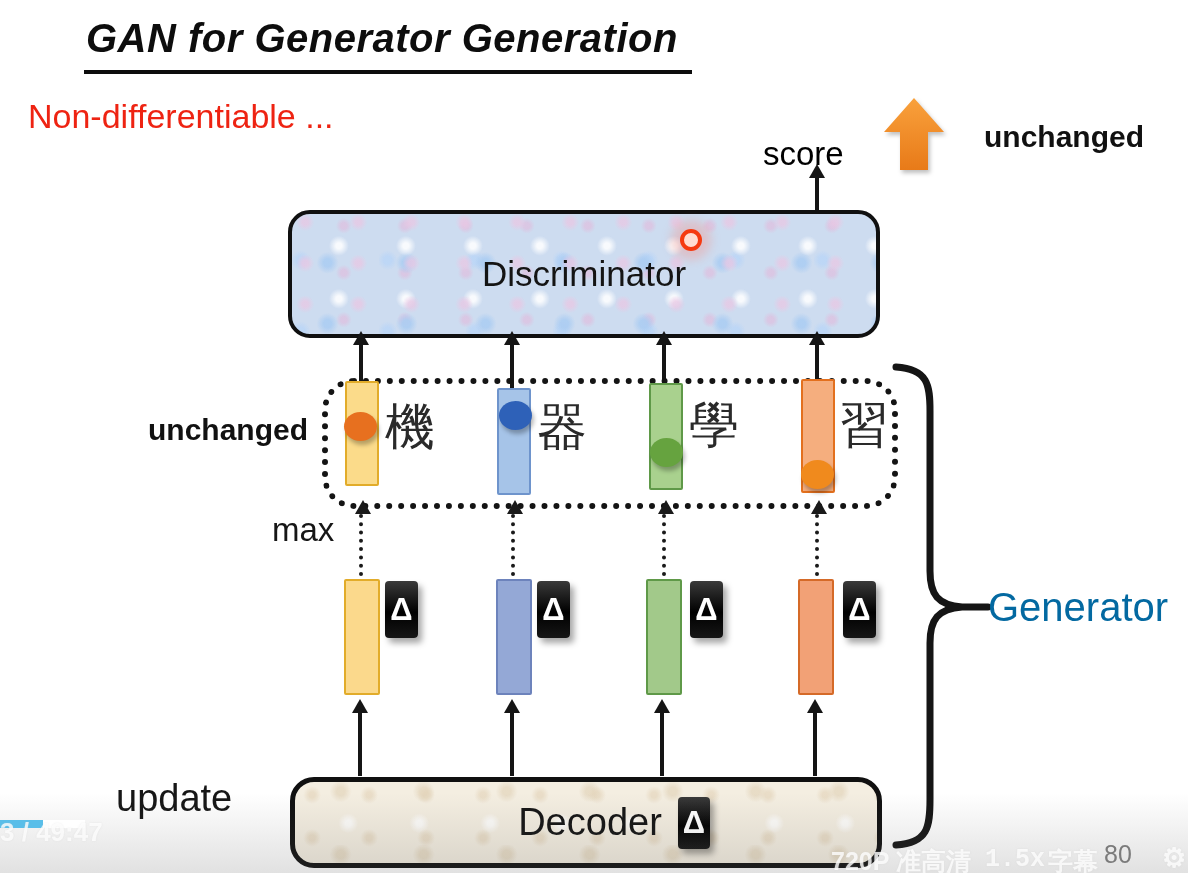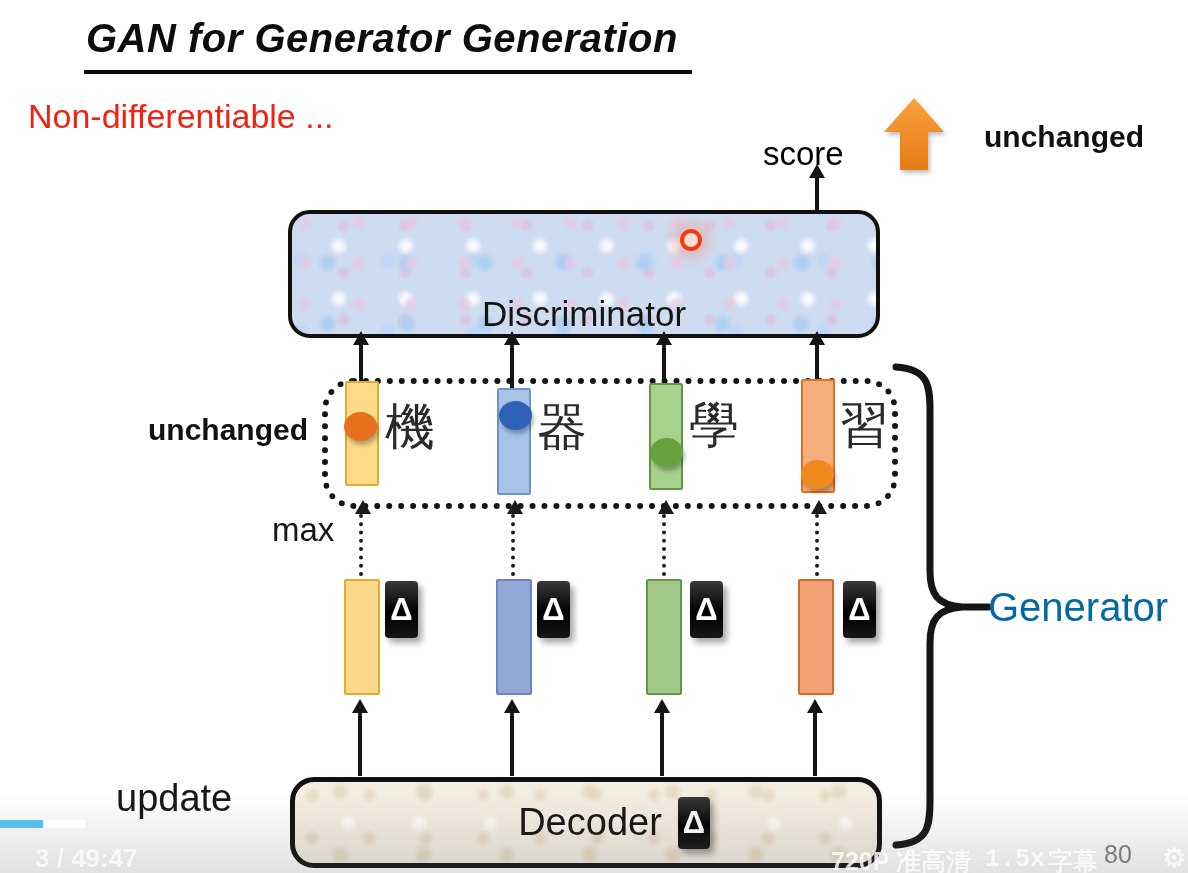--- a/index.html
+++ b/index.html
@@ -31,21 +31,21 @@
     left:288px;top:210px;width:584px;height:120px;
     border:4px solid #101010;border-radius:22px;
     background-color:#cddcf0;
     background-image:
       radial-gradient(circle at 25% 20%, rgba(233,200,228,0.75) 3px, rgba(233,200,228,0) 9px),
       radial-gradient(circle at 70% 60%, rgba(255,255,255,0.85) 3px, rgba(255,255,255,0) 10px),
       radial-gradient(circle at 45% 80%, rgba(172,205,242,0.9) 4px, rgba(172,205,242,0) 11px),
       radial-gradient(circle at 85% 25%, rgba(224,188,221,0.65) 3px, rgba(224,188,221,0) 8px),
       radial-gradient(circle at 10% 65%, rgba(188,214,246,0.9) 4px, rgba(188,214,246,0) 10px);
     background-size:53px 41px,67px 53px,79px 61px,61px 47px,87px 71px;
-    display:flex;align-items:flex-end;justify-content:center;
+    display:flex;align-items:center;justify-content:center;
     font-size:35px;color:#141414;
   }
   .dec-box{
     left:290px;top:777px;width:582px;height:81px;
     border:5px solid #101010;border-radius:24px;
     background-color:#f4eee1;
     background-image:
       radial-gradient(circle at 30% 30%, rgba(226,210,183,0.6) 3px, rgba(226,210,183,0) 9px),
       radial-gradient(circle at 75% 70%, rgba(255,255,255,0.8) 3px, rgba(255,255,255,0) 10px),
       radial-gradient(circle at 55% 15%, rgba(219,202,172,0.5) 4px, rgba(219,202,172,0) 11px);
@@ -98,21 +98,21 @@
     border:4px solid #f53a10;background:#ffddd2;
     box-shadow:0 0 10px 9px rgba(243,152,146,0.4);}
 
   
   .bottom-fade{left:0;top:793px;width:1188px;height:80px;z-index:5;pointer-events:none;
     background:linear-gradient(180deg,rgba(90,90,90,0) 0%,rgba(90,90,90,0.18) 100%);}
   .prog-blue{left:0;top:820px;width:43px;height:8px;background:#59bee9;z-index:6;}
   .prog-white{left:43px;top:820px;width:42px;height:8px;background:rgba(255,255,255,0.95);z-index:6;}
   .ovl{position:absolute;z-index:6;color:rgba(255,255,255,0.78);font-weight:bold;font-size:26px;
     text-shadow:0 0 2px rgba(200,200,200,0.3);}
-  .ovl-time{left:0px;top:843px;padding-left:35px;}
+  .ovl-time{left:0px;top:817px;}
   .ovl-quality{left:831px;top:845px;font-size:25px;}
   .ovl-speed{left:985px;top:845px;font-size:25px;font-family:Liberation Mono, monospace;}
   .ovl-subs{left:1048px;top:845px;font-size:25px;}
   .ovl-gear{left:1162px;top:842px;font-size:27px;}
 </style>
 </head>
 <body>
 
 <div class="abs title">GAN for Generator Generation</div>
 <div class="abs note">Non-differentiable ...</div>

